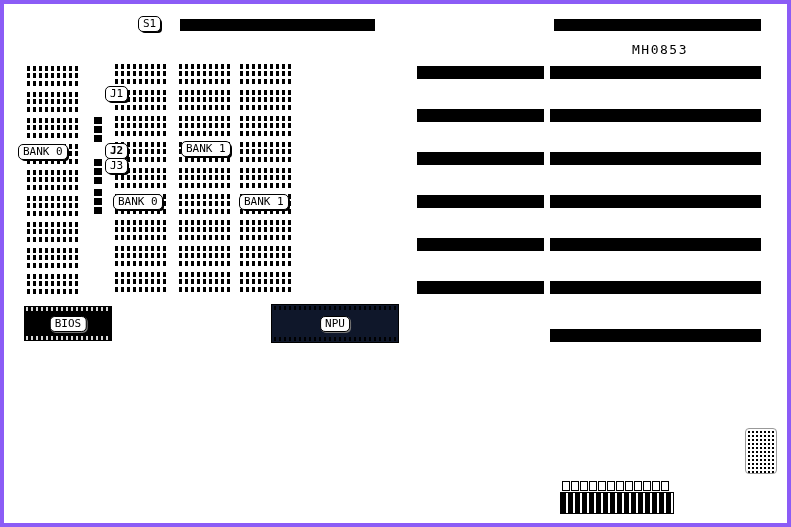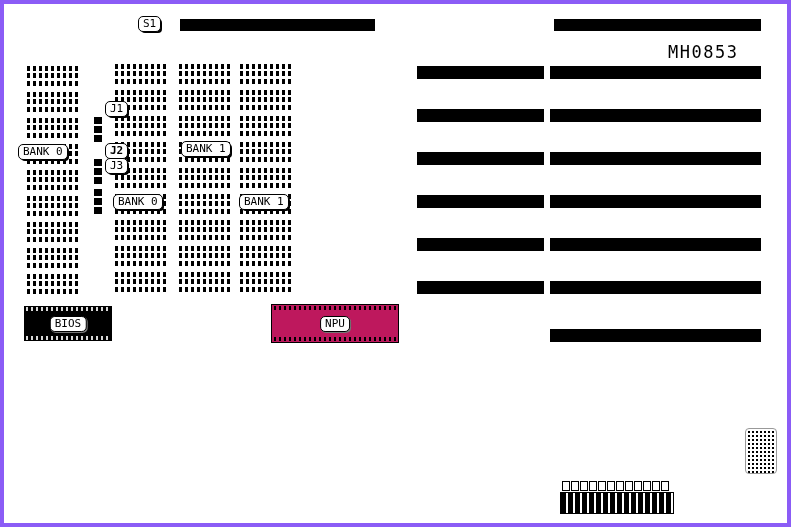--- a/index.html
+++ b/index.html
@@ -12,34 +12,34 @@
   .bar { position:absolute; background:#000; }
   .pill {
     position:absolute; z-index:6;
     background:#fff; color:#000;
     border:1px solid #000; border-radius:5px;
     font-size:11px; line-height:14px; padding:0 4px;
     white-space:nowrap;
     box-shadow:2px 2px 0 -1px #000;
   }
   .pill.center { left:50%; top:50%; transform:translate(-50%,-50%); box-shadow:1px 1px 0 0 #777; }
-  .txt { position:absolute; font-size:17px; letter-spacing:1.5px; color:#000;margin-left:36px; }
+  .txt { position:absolute; font-size:13px; letter-spacing:1.5px; color:#000; }
   
   .mem-chip { position:absolute; background:#fff; }
   .mem-chip .pins {
     position:absolute; left:1px; right:1px; height:5px;
     background:repeating-linear-gradient(90deg,#000 0 3px,transparent 3px 6px);
   }
   .mem-chip .pins.t { top:1px; }
   .mem-chip .pins.m { top:8px; }
   .mem-chip .pins.b { bottom:1px; }
   
   .ic { position:absolute; }
   .ic.black { background:#000; }
-  .ic.white { background:#be185d; border:1px solid #000; }
+  .ic.white { background:#0f172a; border:1px solid #000; }
   .icpins { position:absolute; left:2px; right:2px; height:4px; }
   .ic.black .icpins { background:repeating-linear-gradient(90deg,#fff 0 2px,transparent 2px 5px); opacity:.85; }
   .ic.white .icpins { background:repeating-linear-gradient(90deg,#000 0 2px,transparent 2px 5px); }
   .icpins.t { top:1px; } .icpins.b { bottom:1px; }
   
   .jumper { position:absolute; width:8px; z-index:4; }
   .jumper .jpin { width:8px; height:7px; background:#000; margin-bottom:2px; border:1px solid #000; }
   
   .connector { position:absolute; left:556px; top:477px; width:114px; }
   .pin-row { display:flex; gap:1px; margin-left:2px; height:10px; }
@@ -59,21 +59,21 @@
 </head>
 <body>
 
 <div class="board" id="board">
 
   <div class="pill" style="left:134px;top:12px;">S1</div>
   <div class="bar" style="left:176px;top:15px;width:195px;height:12px;"></div>
   <div class="bar" style="left:550px;top:15px;width:207px;height:12px;"></div>
   <div class="txt" style="left:628px;top:38px;">MH0853</div>
 
-  <div class="pill" style="left:101px;top:97px;">J1</div>
+  <div class="pill" style="left:101px;top:82px;">J1</div>
   <div class="pill" style="left:101px;top:139px;font-weight:bold;">J2</div>
   <div class="pill" style="left:101px;top:154px;text-align:right;">J3</div>
 
   <div class="jumper" style="left:90px;top:113px;">
     <div class="jpin"></div>
     <div class="jpin"></div>
     <div class="jpin"></div>
   </div>
   <div class="jumper" style="left:90px;top:155px;">
     <div class="jpin"></div>

